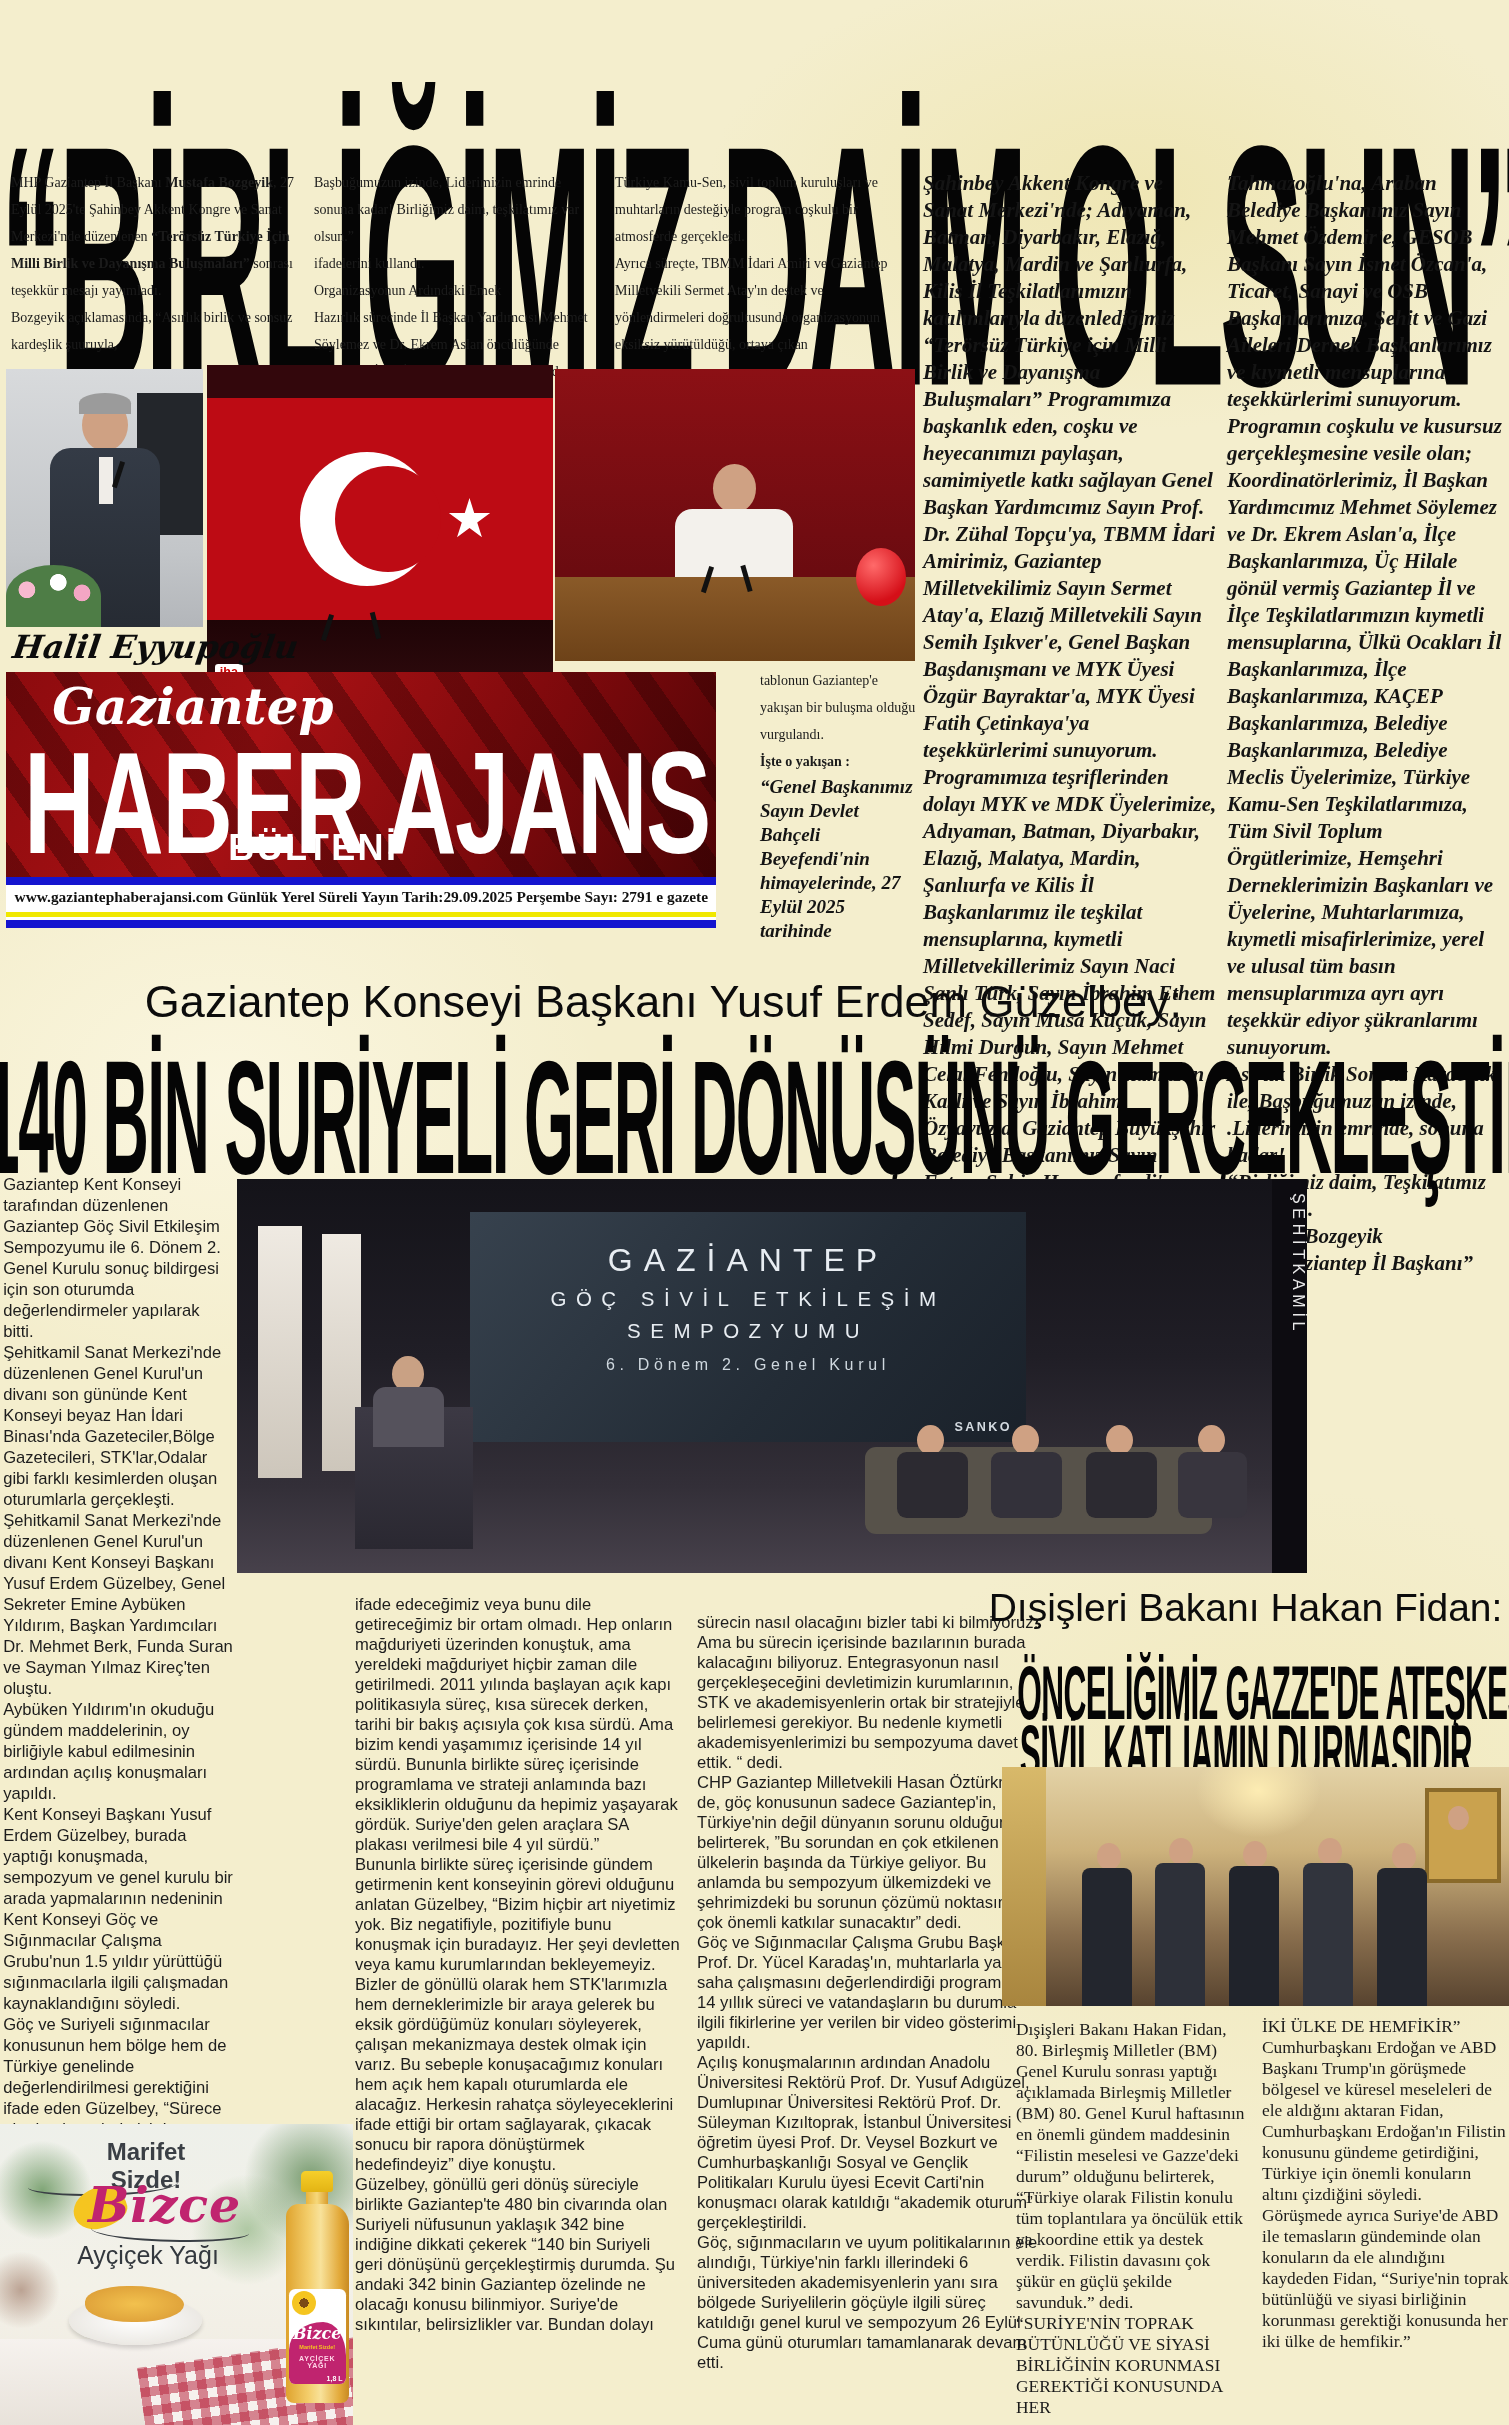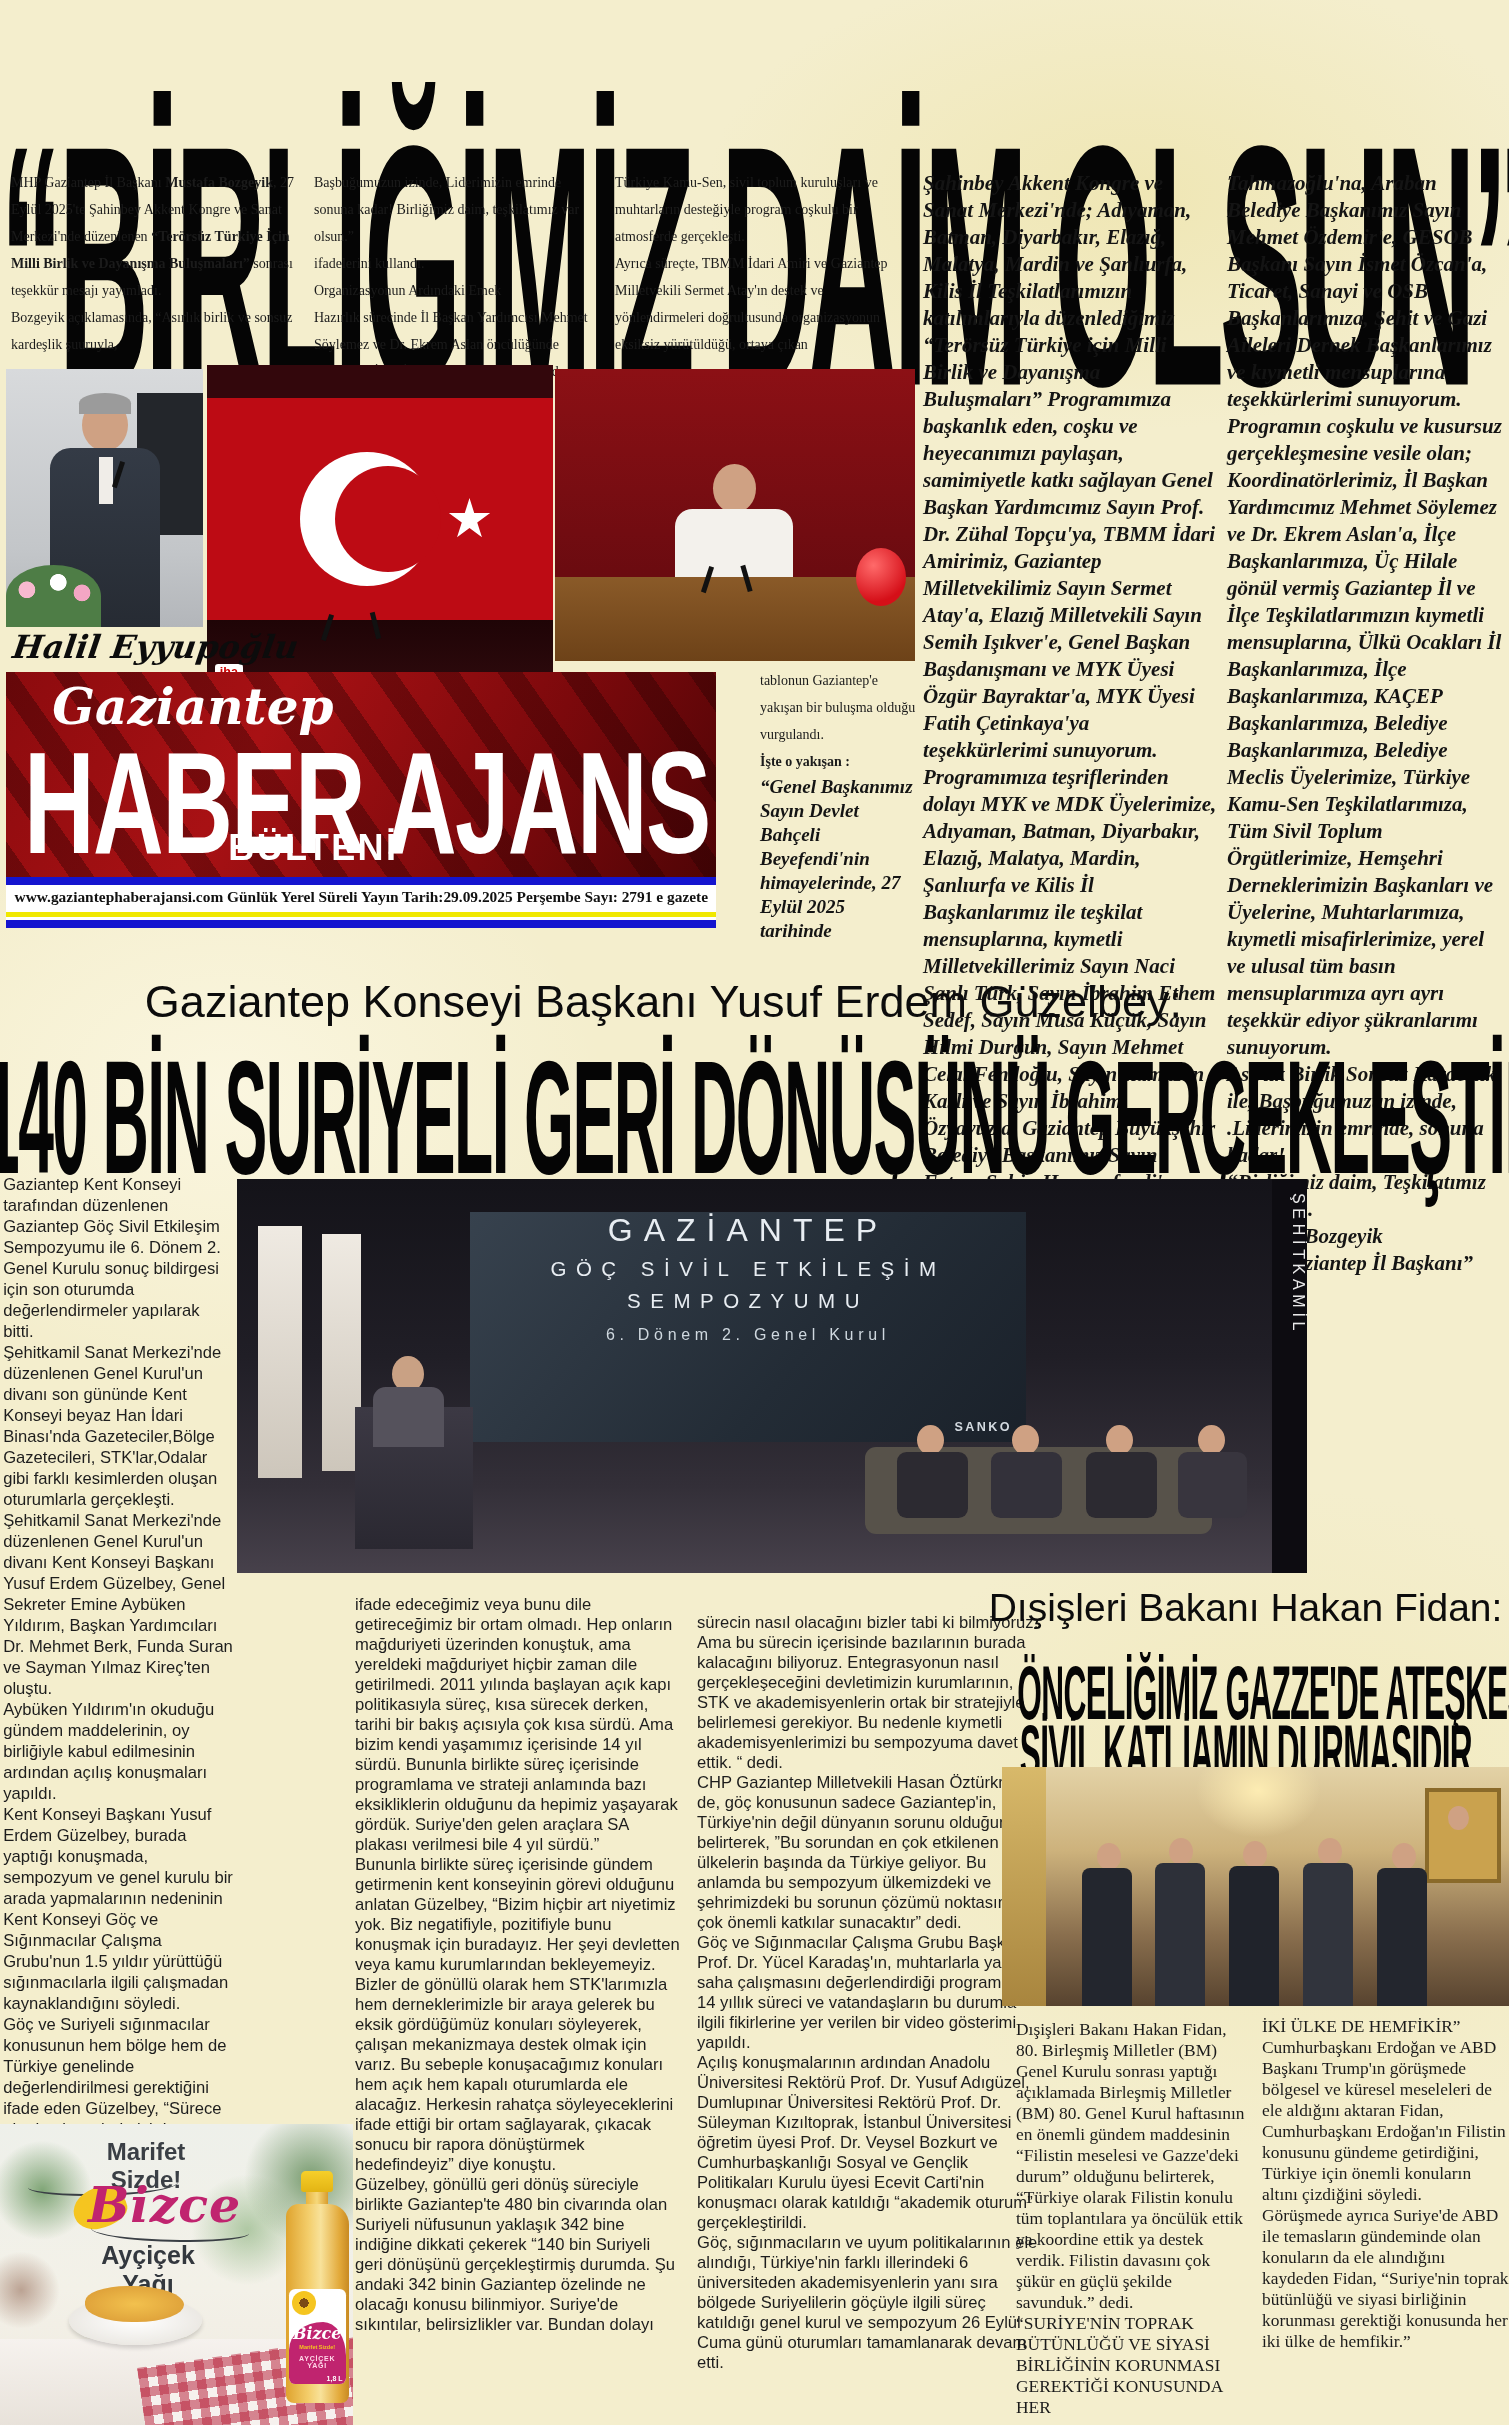--- a/index.html
+++ b/index.html
@@ -29,21 +29,21 @@
   #infobar{position:absolute;left:6.3px;top:877px;width:710px;height:50px;background:#fff;}
   #infobar .b1{position:absolute;left:0;top:0;width:100%;height:8px;background:#1414cf;}
   #infobar .txt{position:absolute;left:0;top:11px;width:100%;text-align:center;font-family:"Liberation Serif",serif;font-weight:700;font-size:15.4px;color:#111;white-space:nowrap;}
   #infobar .y1{position:absolute;left:0;top:35px;width:100%;height:4.7px;background:#f0e800;}
   #infobar .b2{position:absolute;left:0;top:43px;width:100%;height:8px;background:#1414cf;}
   
   #conf-photo{background:linear-gradient(#141319 0%,#201e26 45%,#332f38 78%,#47414b 100%);}
   .banner-strip{position:absolute;background:linear-gradient(#efeae2,#cdc6bb);}
   #conf-screen{position:absolute;left:233px;top:33px;width:556px;height:230px;background:linear-gradient(130deg,#37424e,#232c36 60%,#1a212a);
     color:#e8edf2;text-align:center;font-family:"Liberation Sans",sans-serif;}
-  #conf-screen .t1{font-size:32px;letter-spacing:11px;font-weight:400;}
+  #conf-screen .t1{margin-top:30px;font-size:32px;letter-spacing:11px;font-weight:400;}
   #conf-screen .t2,#conf-screen .t3{font-size:20.5px;letter-spacing:9.5px;margin-top:8px;font-weight:300;}
   #conf-screen .t4{font-size:16px;letter-spacing:4.7px;margin-top:12.6px;color:#cfd8df;}
   #conf-screen .sanko{position:absolute;right:14px;bottom:8px;font-size:12.6px;letter-spacing:2.4px;color:#d3dae0;font-weight:700;}
   #conf-side{position:absolute;right:0;top:0;width:35px;height:100%;background:#0d0c11;color:#e9e9e9;
     writing-mode:vertical-rl;text-orientation:mixed;font-family:"Liberation Sans",sans-serif;font-size:16px;letter-spacing:4.7px;padding-top:14px;}
   .fig{position:absolute;}
   .head{position:absolute;border-radius:50%;background:#cfa183;}
   
   #ad{position:absolute;left:0;top:2124px;width:353px;height:302px;overflow:hidden;
     background:
@@ -51,21 +51,21 @@
       radial-gradient(circle 95px at 88% 18%, rgba(70,120,60,.7), transparent 70%),
       radial-gradient(circle 79px at 70% 35%, rgba(110,160,95,.5), transparent 70%),
       radial-gradient(circle 55px at 6% 55%, rgba(150,110,90,.6), transparent 70%),
       linear-gradient(#eef0ea 0%,#f3f1e8 55%,#efe9df 100%);}
   #ad .counter{position:absolute;left:0;bottom:0;width:100%;height:87px;background:linear-gradient(#f6f2ee,#e8e2da);}
   #ad .tagline{position:absolute;left:79px;top:14px;width:134px;text-align:center;font-family:"Liberation Sans",sans-serif;font-weight:700;font-size:24px;color:#3a3f45;}
   #ad .swoosh1{position:absolute;left:28px;top:49px;width:150px;height:20.5px;border-bottom:2.4px solid #3a3f45;border-radius:0 0 100% 60%;}
   #ad .swoosh2{position:absolute;left:91px;top:95px;width:158px;height:20.5px;border-bottom:2.4px solid #3a3f45;border-radius:0 0 60% 100%;}
   #ad .blob{position:absolute;left:73px;top:63px;width:54px;height:41px;background:#f5c520;border-radius:58% 42% 60% 40%/55% 60% 40% 45%;transform:rotate(-12deg);}
   #ad .brand{position:absolute;left:88px;top:52px;font-family:"DejaVu Serif",serif;font-style:italic;font-weight:700;font-size:49px;color:#c0246f;letter-spacing:0.8px;}
-  #ad .product{position:absolute;left:73px;top:117px;width:150px;text-align:center;font-family:"Liberation Sans",sans-serif;font-weight:700;font-size:25px;color:#33383e;}
+  #ad .product{position:absolute;left:73px;top:117px;width:150px;text-align:center;font-family:"Liberation Sans",sans-serif;font-weight:400;font-size:25px;color:#33383e;}
   #ad .plate{position:absolute;left:69px;top:172px;width:133px;height:49px;background:radial-gradient(#ffffff,#e9e6e0 80%);border-radius:50%;box-shadow:0 3.2px 4.7px rgba(0,0,0,.15);}
   #ad .fries{position:absolute;left:85px;top:162px;width:99px;height:36px;background:radial-gradient(#f2c14e,#dfa23a 75%);border-radius:45% 55% 50% 50%;}
   #ad .cloth{position:absolute;left:142px;top:227px;width:237px;height:87px;transform:rotate(-8deg);
     background:
       repeating-linear-gradient(0deg, rgba(186,42,66,.55) 0 9.5px, rgba(255,255,255,0) 9.5px 19px),
       repeating-linear-gradient(90deg, rgba(186,42,66,.55) 0 9.5px, rgba(255,255,255,0) 9.5px 19px),
       #f6f1ee;}
   #bottle{position:absolute;left:284px;top:47px;width:66px;height:237px;}
   #bottle .cap{position:absolute;left:17.4px;top:0;width:32px;height:20.5px;background:linear-gradient(#f6cf2a,#e3b414);border-radius:4.7px 4.7px 2.4px 2.4px;}
   #bottle .neck{position:absolute;left:22px;top:20.5px;width:22px;height:14px;background:linear-gradient(90deg,#e9b43e,#f6d87a,#d99c2c);}

